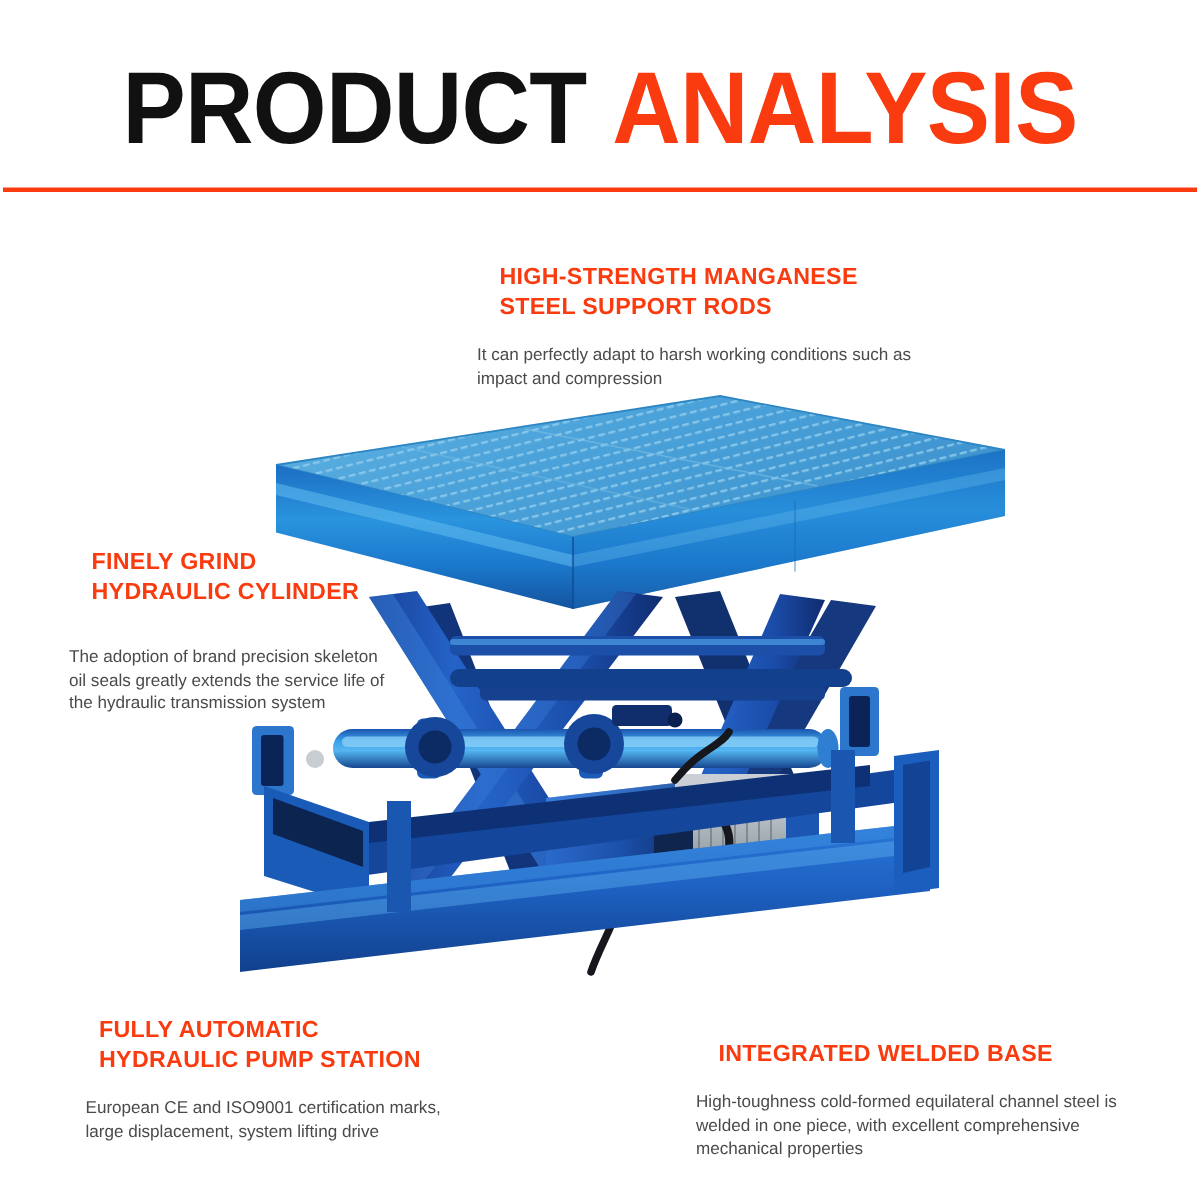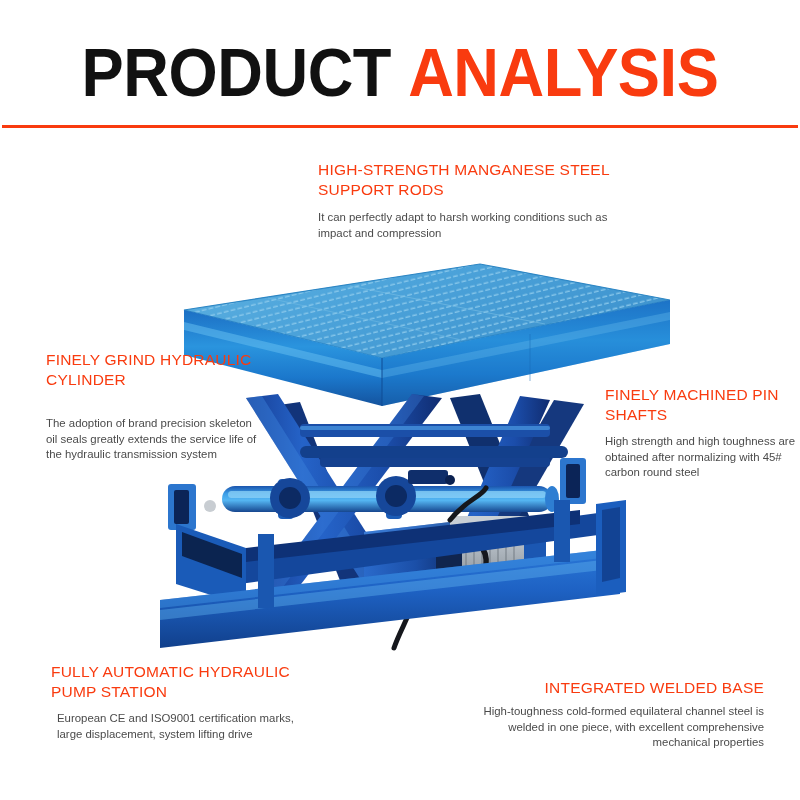--- a/index.html
+++ b/index.html
@@ -44,25 +44,25 @@
     left: 2px;
     top: 125px;
     width: 796px;
     height: 3px;
     background: #F93B0F;
   }
 
   
   .callout { position: absolute; }
   .callout h3 {
-    margin: 0;
+    margin: 15px;
     color: #F93B0F;
     font-size: 15.5px;
     line-height: 20px;
-    font-weight: 400;
+    font-weight: 700;
     letter-spacing: 0.2px;
     text-transform: uppercase;
   }
   .callout p {
     margin: 7px 0 0 0;
     color: #4a4a4a;
     font-size: 11.4px;
     line-height: 15.5px;
     font-weight: 400;
   }
@@ -72,21 +72,21 @@
 
   #callout-cylinder  { left: 46px;  top: 350px; width: 215px; }
   #callout-cylinder p{ margin-top: 26px; }
 
   #callout-pins      { left: 605px; top: 385px; width: 195px; }
   #callout-pins p    { margin-top: 9px; }
 
   #callout-pump      { left: 51px;  top: 662px; width: 265px; }
   #callout-pump p    { margin-top: 9px; margin-left: 6px; }
 
-  #callout-base      { left: 464px; top: 678px; width: 300px; text-align: right; }
+  #callout-base      { left: 464px; top: 678px; width: 300px; }
   #callout-base p    { margin-top: 6px; }
 
   
   #product {
     position: absolute;
     left: 150px;
     top: 248px;
     width: 520px;
     height: 405px;
   }
@@ -269,24 +269,20 @@
   <div class="callout" id="callout-rods">
     <h3>HIGH-STRENGTH MANGANESE STEEL SUPPORT RODS</h3>
     <p>It can perfectly adapt to harsh working conditions such as impact and compression</p>
   </div>
 
   <div class="callout" id="callout-cylinder">
     <h3>FINELY GRIND HYDRAULIC CYLINDER</h3>
     <p>The adoption of brand precision skeleton oil seals greatly extends the service life of the hydraulic transmission system</p>
   </div>
 
-  <div class="callout" id="callout-pins">
-    <h3>FINELY MACHINED PIN SHAFTS</h3>
-    <p>High strength and high toughness are obtained after normalizing with 45# carbon round steel</p>
-  </div>
 
   <div class="callout" id="callout-pump">
     <h3>FULLY AUTOMATIC HYDRAULIC PUMP STATION</h3>
     <p>European CE and ISO9001 certification marks, large displacement, system lifting drive</p>
   </div>
 
   <div class="callout" id="callout-base">
     <h3>INTEGRATED WELDED BASE</h3>
     <p>High-toughness cold-formed equilateral channel steel is welded in one piece, with excellent comprehensive mechanical properties</p>
   </div>

